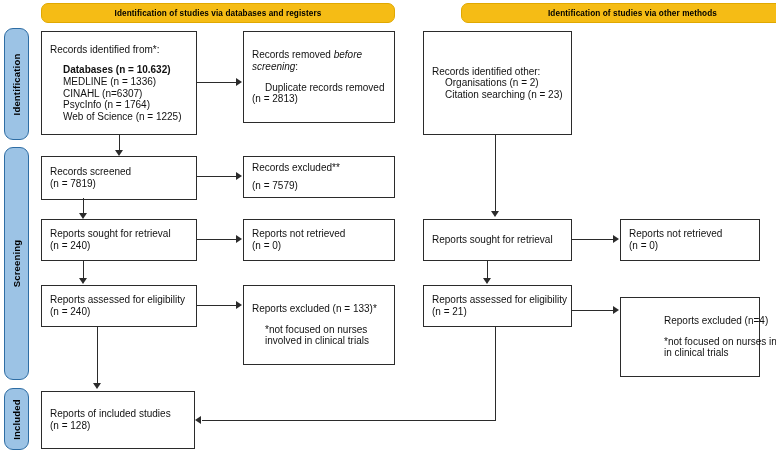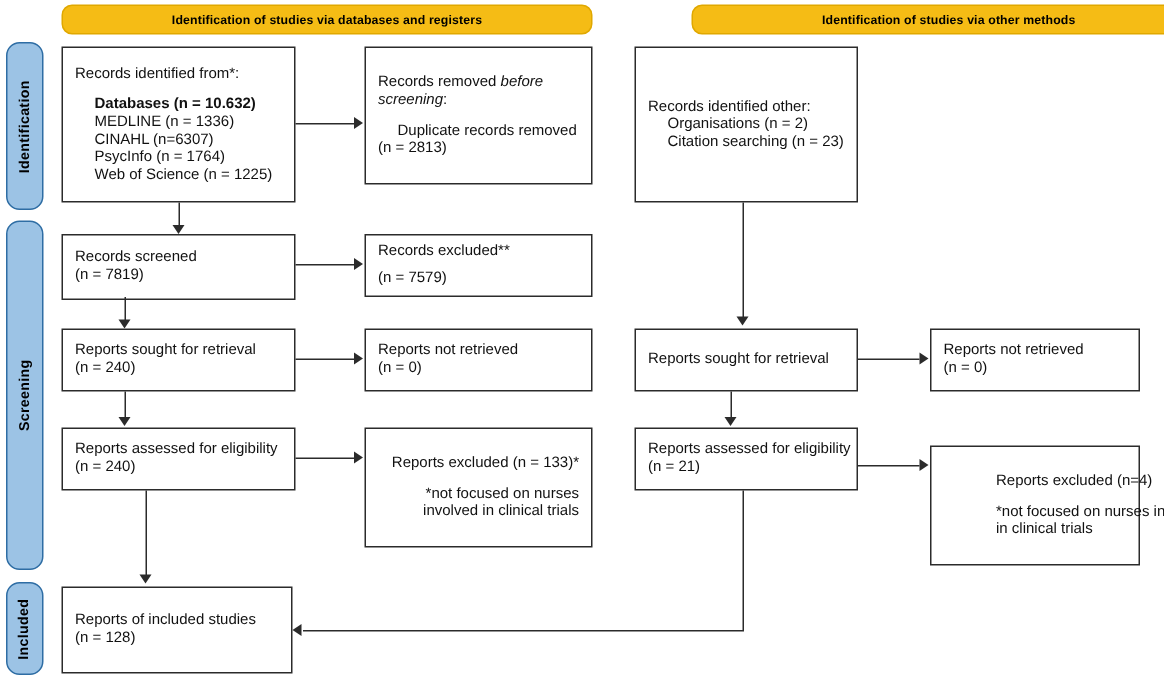--- a/index.html
+++ b/index.html
@@ -170,21 +170,21 @@
   </div>
   <div class="hline" style="left:197px; top:239px; width:39px;"></div>
   <div class="arrow right" style="left:236px; top:235px;"></div>
   <div class="vline" style="left:83px; top:261px; height:21px;"></div>
   <div class="arrow down" style="left:79px; top:278px;"></div>
 
   <div class="box" style="left:41px; top:285px; width:156px; height:42px;">
     <div class="line">Reports assessed for eligibility</div>
     <div class="line">(n = 240)</div>
   </div>
-  <div class="box" style="left:243px; top:285px; width:152px; height:80px;text-align:right;">
+  <div class="box" style="left:243px; top:285px; width:152px; height:80px;">
     <div class="line">Reports excluded (n = 133)*</div>
     <div class="line spacer"></div>
     <div class="line indent">*not focused on nurses</div>
     <div class="line indent">involved in clinical trials</div>
   </div>
   <div class="hline" style="left:197px; top:305px; width:39px;"></div>
   <div class="arrow right" style="left:236px; top:301px;"></div>
   <div class="vline" style="left:97px; top:327px; height:60px;"></div>
   <div class="arrow down" style="left:93px; top:383px;"></div>
 

